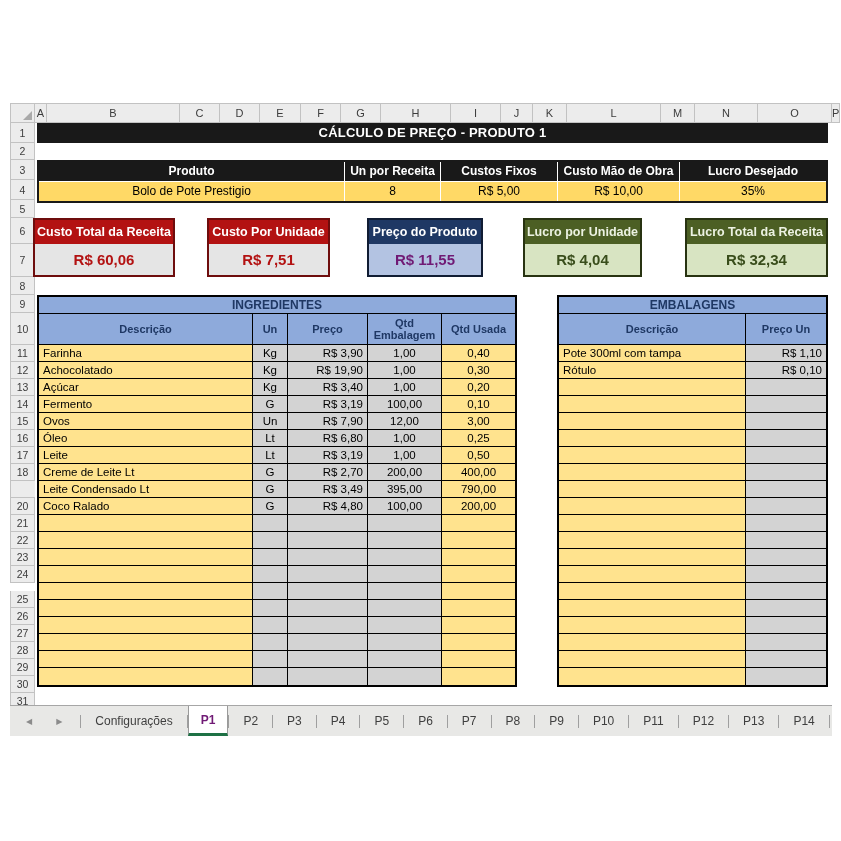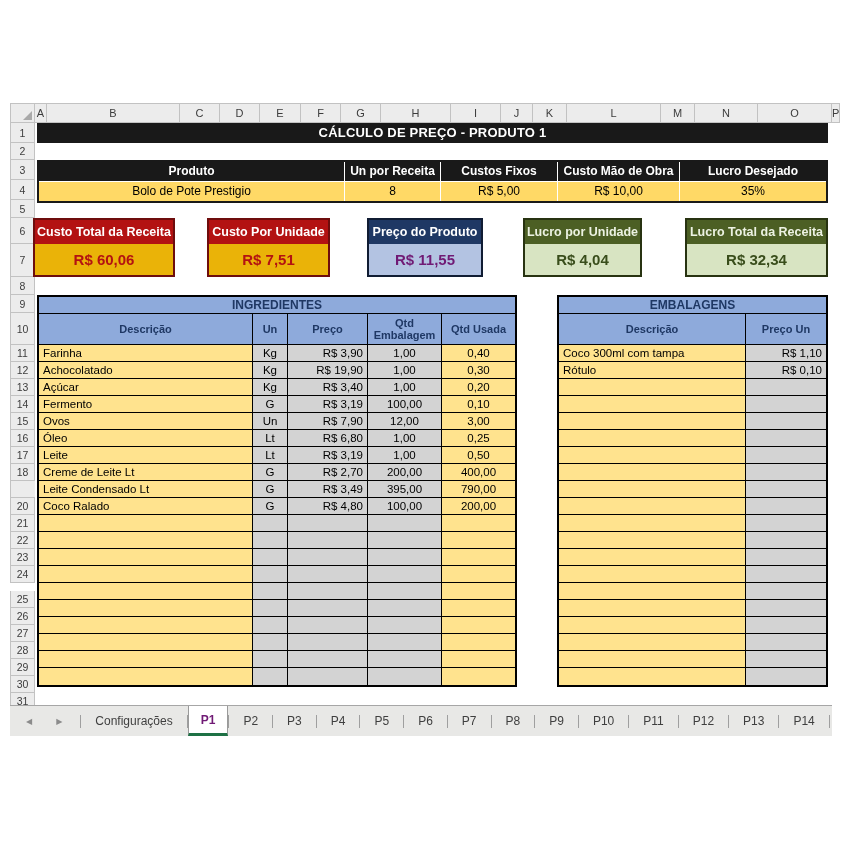--- a/index.html
+++ b/index.html
@@ -64,21 +64,21 @@
   .card-head {
     height:24px; display:flex; align-items:center; justify-content:center;
     font-weight:bold; font-size:12.5px; white-space:nowrap;
   }
   .card-body {
     height:31px; display:flex; align-items:center; justify-content:center;
     font-weight:bold; font-size:15px;
   }
   .theme-red   { border-color:#6e0d0d; }
   .theme-red .card-head { background:#B31212; color:#fff; }
-  .theme-red .card-body { background:#eab308; color:#B31212; }
+  .theme-red .card-body { background:#e5e5e5; color:#B31212; }
   .theme-blue  { border-color:#101c33; }
   .theme-blue .card-head { background:#1F3864; color:#fff; }
   .theme-blue .card-body { background:#B3C3E2; color:#701a75; }
   .theme-green { border-color:#283311; }
   .theme-green .card-head { background:#4C5F24; color:#ECF2E2; }
   .theme-green .card-body { background:#D8E4C2; color:#394D1B; }
   
   .tbl { position:absolute; top:172px; border:2px solid #000; background:#0c4a6e; }
   .ing { left:2px; width:480px; }
   .pkg { left:522px; width:271px; }
@@ -385,21 +385,21 @@
     </div>
 
     <div class="tbl pkg">
       <div class="tbl-title">EMBALAGENS</div>
       <div class="tbl-header pkg-grid" id="pkg-head">
           <div class="th-cell">Descrição</div>
           <div class="th-cell">Preço Un</div>
         </div>
       <div id="pkg-rows">
           <div class="t-row pkg-grid">
-            <div class="t-cell bg-yellow al-left">Coco 300ml com tampa</div>
+            <div class="t-cell bg-yellow al-left">Pote 300ml com tampa</div>
             <div class="t-cell bg-gray al-right">R$ 1,10</div>
           </div>
           <div class="t-row pkg-grid">
             <div class="t-cell bg-yellow al-left">Rótulo</div>
             <div class="t-cell bg-gray al-right">R$ 0,10</div>
           </div>
           <div class="t-row pkg-grid">
             <div class="t-cell bg-yellow al-left"></div>
             <div class="t-cell bg-gray al-right"></div>
           </div>

